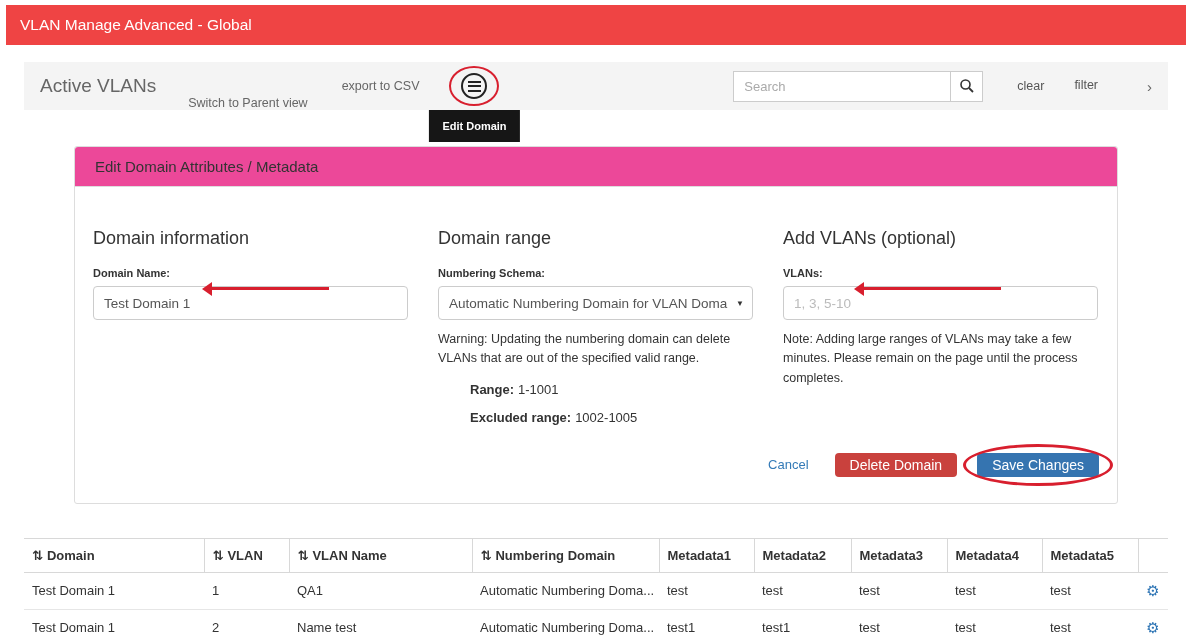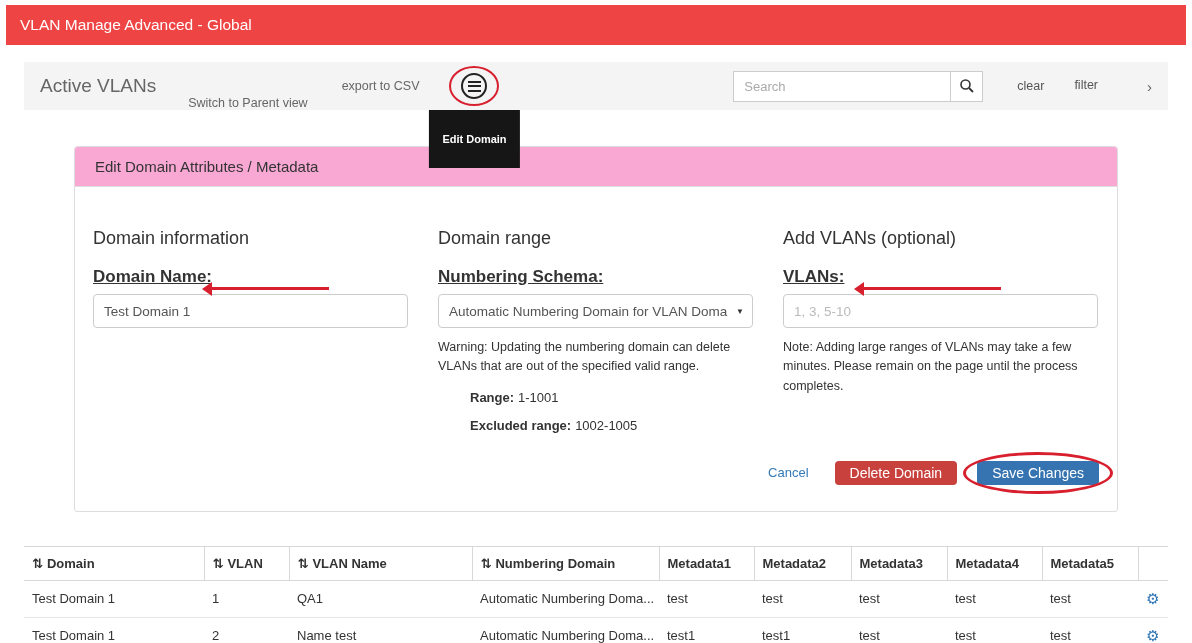--- a/index.html
+++ b/index.html
@@ -33,49 +33,49 @@
     gap: 2.5px; cursor: pointer; background: #f4f4f4;
   }
   .menu-bar { width: 13px; height: 2px; background: #222; }
   .menu-ellipse {
     position: absolute; left: -12px; top: -7px; width: 50px; height: 40px;
     border: 2.5px solid #d81f2e; border-radius: 50%; pointer-events: none; z-index: 6;
   }
   .menu-tooltip {
     position: absolute; top: 37px; left: 50%; transform: translateX(-50%);
     background: #161616; color: #fff; font-size: 11px; font-weight: bold;
-    padding: 23px 13px; white-space: nowrap; z-index: 5;
+    padding: 10px 13px; white-space: nowrap; z-index: 5;
   }
 
   .search-group { margin-left: auto; display: flex; }
   .search-input {
     width: 218px; height: 31px; border: 1px solid #ccc; padding: 0 10px;
     font-size: 13px; color: #555; outline: none; background: #fff;
   }
   .search-input::placeholder { color: #aaa; }
   .search-btn {
     width: 33px; height: 31px; border: 1px solid #ccc; margin-left: -1px;
     background: #fff; display: flex; align-items: center; justify-content: center;
     cursor: pointer; padding: 0;
   }
   .clear-link { margin-left: 34px; font-size: 12.5px; color: #555; cursor: pointer; }
   .filter-link { margin-left: 30px; font-size: 12.5px; color: #555; cursor: pointer; display: flex; align-items: flex-start; gap: 44px; }
   .filter-chevron { font-size: 15px; margin-left: 5px; color: #666; }
 
   
   .panel { margin: 36px 74px 0; border: 1px solid #ddd; border-radius: 3px; background: #fff; }
   .panel-header {
-    background: #f9a8d4; border-bottom: 1px solid #ddd; padding: 11px 20px;
+    background: #ec4899; border-bottom: 1px solid #ddd; padding: 11px 20px;
     font-size: 15px; color: #333; border-radius: 3px 3px 0 0;
   }
   .panel-body { padding: 24px 18px 26px; }
   .columns { display: flex; gap: 30px; }
   .col { width: 315px; position: relative; }
   .col-heading { font-size: 18px; color: #333; margin: 17px 0 18px; font-weight: normal; }
-  .field-label { font-size: 17px; font-weight: bold; margin-bottom: 7px; text-decoration: underline; }
+  .field-label { font-size: 11px; font-weight: bold; margin-bottom: 7px; }
   .text-input {
     width: 100%; height: 34px; border: 1px solid #ccc; border-radius: 4px;
     padding: 0 10px; font-size: 13.5px; color: #555; outline: none;
   }
   .text-input::placeholder { color: #bbb; }
   .select-box {
     width: 100%; height: 34px; border: 1px solid #ccc; border-radius: 4px;
     padding: 0 8px 0 10px; font-size: 13.5px; color: #555;
     display: flex; align-items: center; cursor: pointer; background: #fff;
   }

